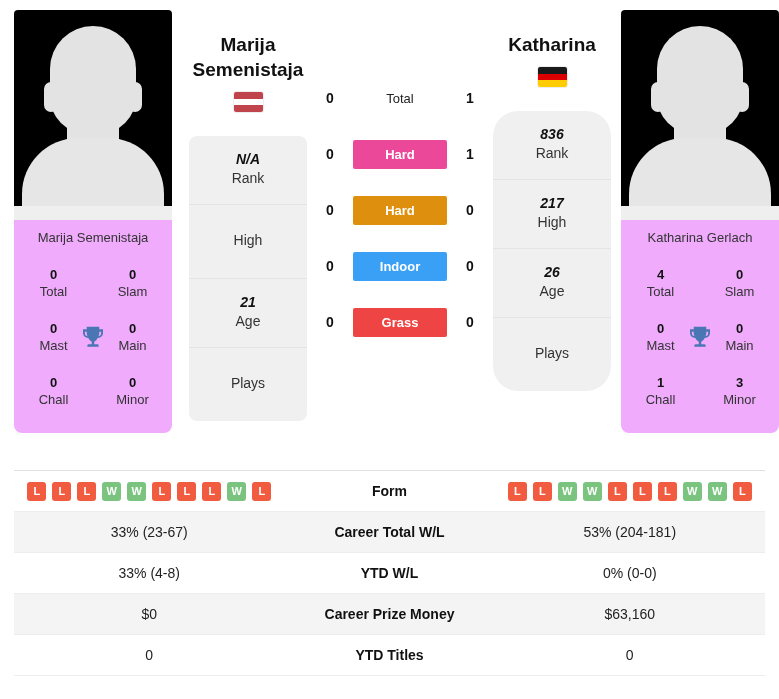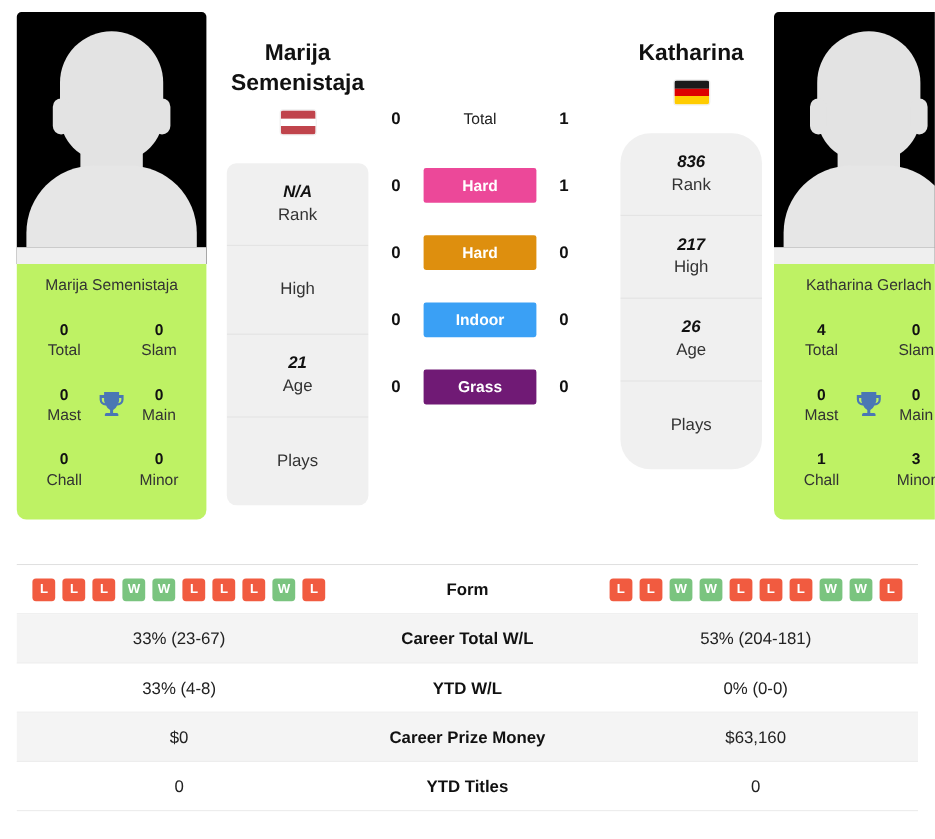--- a/index.html
+++ b/index.html
@@ -79,21 +79,21 @@
   }
   .photo .silhouette-floor {
     position: absolute;
     left: 0; right: 0; bottom: 0;
     height: 14px;
     background: #efefef;
   }
 
   .titles-card {
     width: 158px;
-    background: #bef264;
+    background: #f0abfc;
     border-radius: 0 0 8px 8px;
     padding: 10px 0 14px 0;
   }
   .titles-name {
     text-align: center;
     font-size: 13px;
     color: #333;
     padding-bottom: 12px;
   }
   .titles-grid {
@@ -127,21 +127,21 @@
 
   
   .name-col {
     width: 118px;
     flex: 0 0 118px;
     display: flex;
     flex-direction: column;
     align-items: center;
   }
   .name-col.left  { margin-left: 10px; }
-  .name-col.right { margin-right: 10px; margin-left: 24px; }
+  .name-col.right { margin-right: 10px; }
 
   .pname {
     text-align: center;
     font-size: 19px;
     font-weight: bold;
     line-height: 25px;
     color: #111;
     padding-top: 22px;
   }
   .flag {
@@ -360,21 +360,21 @@
         <div class="h2h-badge" style="background:#de8f0e">Hard</div>
         <div class="h2h-score">0</div>
       </div>
       <div class="h2h-row">
         <div class="h2h-score">0</div>
         <div class="h2h-badge" style="background:#3aa0f5">Indoor</div>
         <div class="h2h-score">0</div>
       </div>
       <div class="h2h-row">
         <div class="h2h-score">0</div>
-        <div class="h2h-badge" style="background:#701a75">Grass</div>
+        <div class="h2h-badge" style="background:#ef4444">Grass</div>
         <div class="h2h-score">0</div>
       </div>
     </div>
 
     <div class="name-col right">
       <div class="pname">
         <div>Katharina</div>
       </div>
       <div class="flag">
         <div class="band" style="height:7px;background:#1a1a1a"></div>

